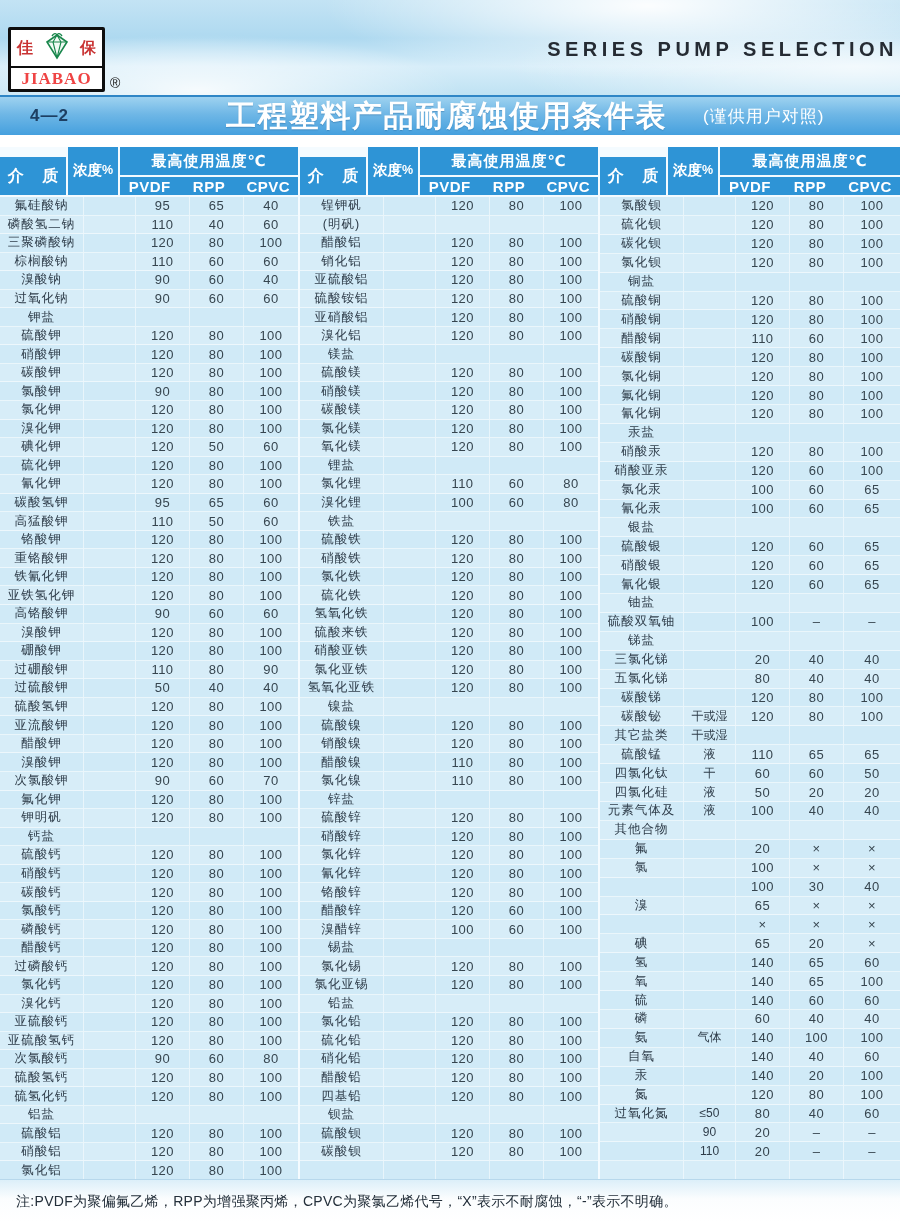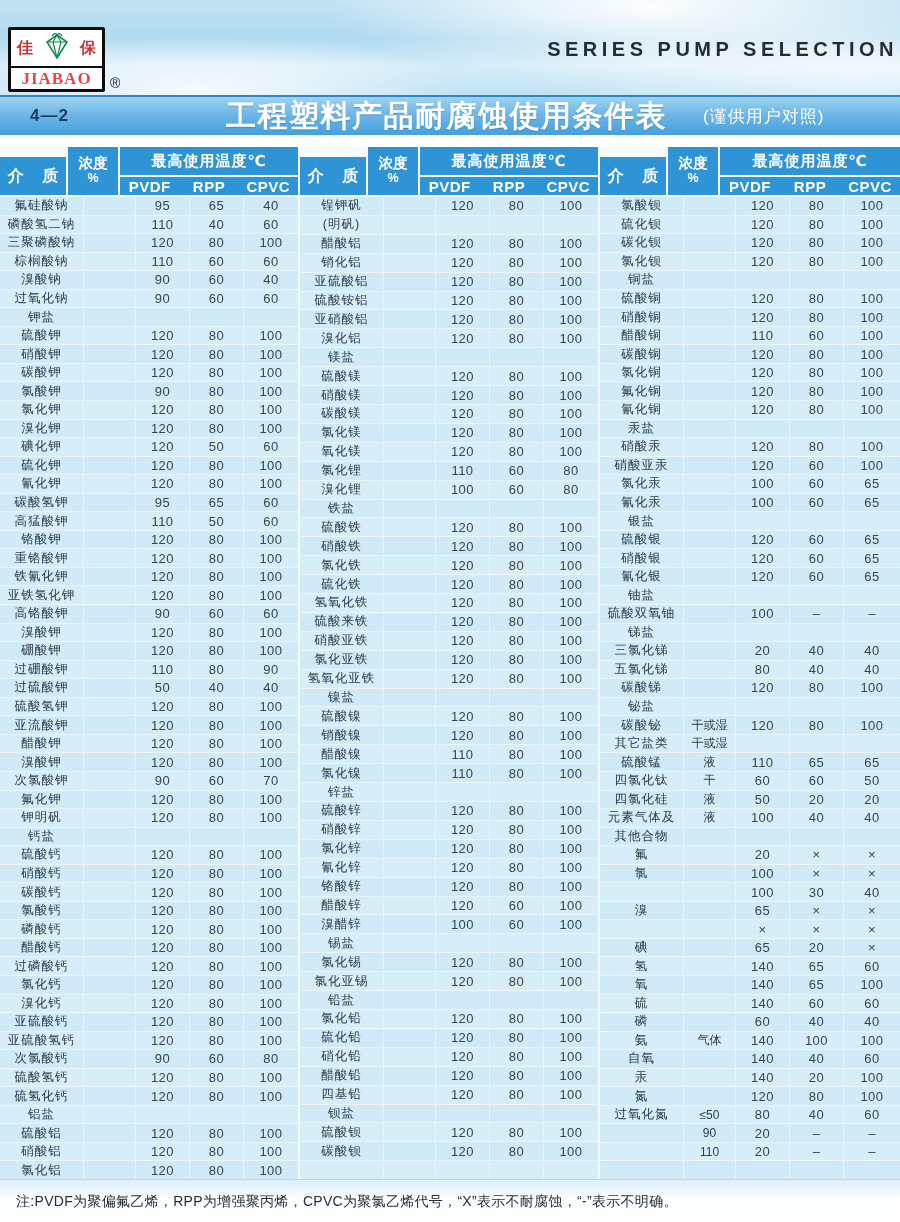--- a/index.html
+++ b/index.html
@@ -42,21 +42,21 @@
   
   #corrosion-table{position:absolute;left:0;top:147px;width:900px;height:1032px;display:flex;
                    background:#d0eaf7;}
   .tgroup{width:300px;box-sizing:border-box;display:flex;flex-direction:column;}
   .tgroup:not(:last-child){border-right:2px solid #f4fbff;}
 
   .ghead{height:50px;display:flex;background:#f4fbff;gap:2px;padding-bottom:2px;box-sizing:border-box;}
   .hc{display:flex;align-items:center;justify-content:center;background:#2e94d6;color:#fff;
       font-weight:bold;box-sizing:border-box;}
   .hmed{width:66px;font-size:16px;letter-spacing:7px;text-indent:7px;margin-top:10px;}
-  .hconc{width:50px;flex-direction:column;font-size:14.5px;line-height:1.1;}
+  .hconc{width:50px;font-size:14.5px;line-height:1.1;}
   .hconc .pct{font-size:12.5px;font-weight:bold;}
   .htemp{flex:1;display:flex;flex-direction:column;gap:2px;}
   .htop{height:28px;font-size:15px;letter-spacing:1px;}
   .hmats{flex:1;display:flex;gap:0;}
   .hmat{flex:1;font-size:15px;letter-spacing:.5px;}
 
   .gbody{flex:1;display:flex;flex-direction:column;}
   .trow{flex:1;display:flex;box-sizing:border-box;border-bottom:1px solid rgba(255,255,255,.55);}
   .trow:nth-child(even){background:rgba(255,255,255,.16);}
   .trow:last-child{border-bottom:none;}
@@ -603,20 +603,27 @@
             <div class="cell c-val">100</div>
           </div>
           <div class="trow">
             <div class="cell c-med">氧化镁</div>
             <div class="cell c-conc"></div>
             <div class="cell c-val">120</div>
             <div class="cell c-val">80</div>
             <div class="cell c-val">100</div>
           </div>
           <div class="trow">
+            <div class="cell c-med">锂盐</div>
+            <div class="cell c-conc"></div>
+            <div class="cell c-val"></div>
+            <div class="cell c-val"></div>
+            <div class="cell c-val"></div>
+          </div>
+          <div class="trow">
             <div class="cell c-med">氯化锂</div>
             <div class="cell c-conc"></div>
             <div class="cell c-val">110</div>
             <div class="cell c-val">60</div>
             <div class="cell c-val">80</div>
           </div>
           <div class="trow">
             <div class="cell c-med">溴化锂</div>
             <div class="cell c-conc"></div>
             <div class="cell c-val">100</div>
@@ -1077,27 +1084,20 @@
             <div class="cell c-val">40</div>
           </div>
           <div class="trow">
             <div class="cell c-med">碳酸锑</div>
             <div class="cell c-conc"></div>
             <div class="cell c-val">120</div>
             <div class="cell c-val">80</div>
             <div class="cell c-val">100</div>
           </div>
           <div class="trow">
-            <div class="cell c-med">铋盐</div>
-            <div class="cell c-conc"></div>
-            <div class="cell c-val"></div>
-            <div class="cell c-val"></div>
-            <div class="cell c-val"></div>
-          </div>
-          <div class="trow">
             <div class="cell c-med">碳酸铋</div>
             <div class="cell c-conc">干或湿</div>
             <div class="cell c-val">120</div>
             <div class="cell c-val">80</div>
             <div class="cell c-val">100</div>
           </div>
           <div class="trow">
             <div class="cell c-med">其它盐类</div>
             <div class="cell c-conc">干或湿</div>
             <div class="cell c-val"></div>

